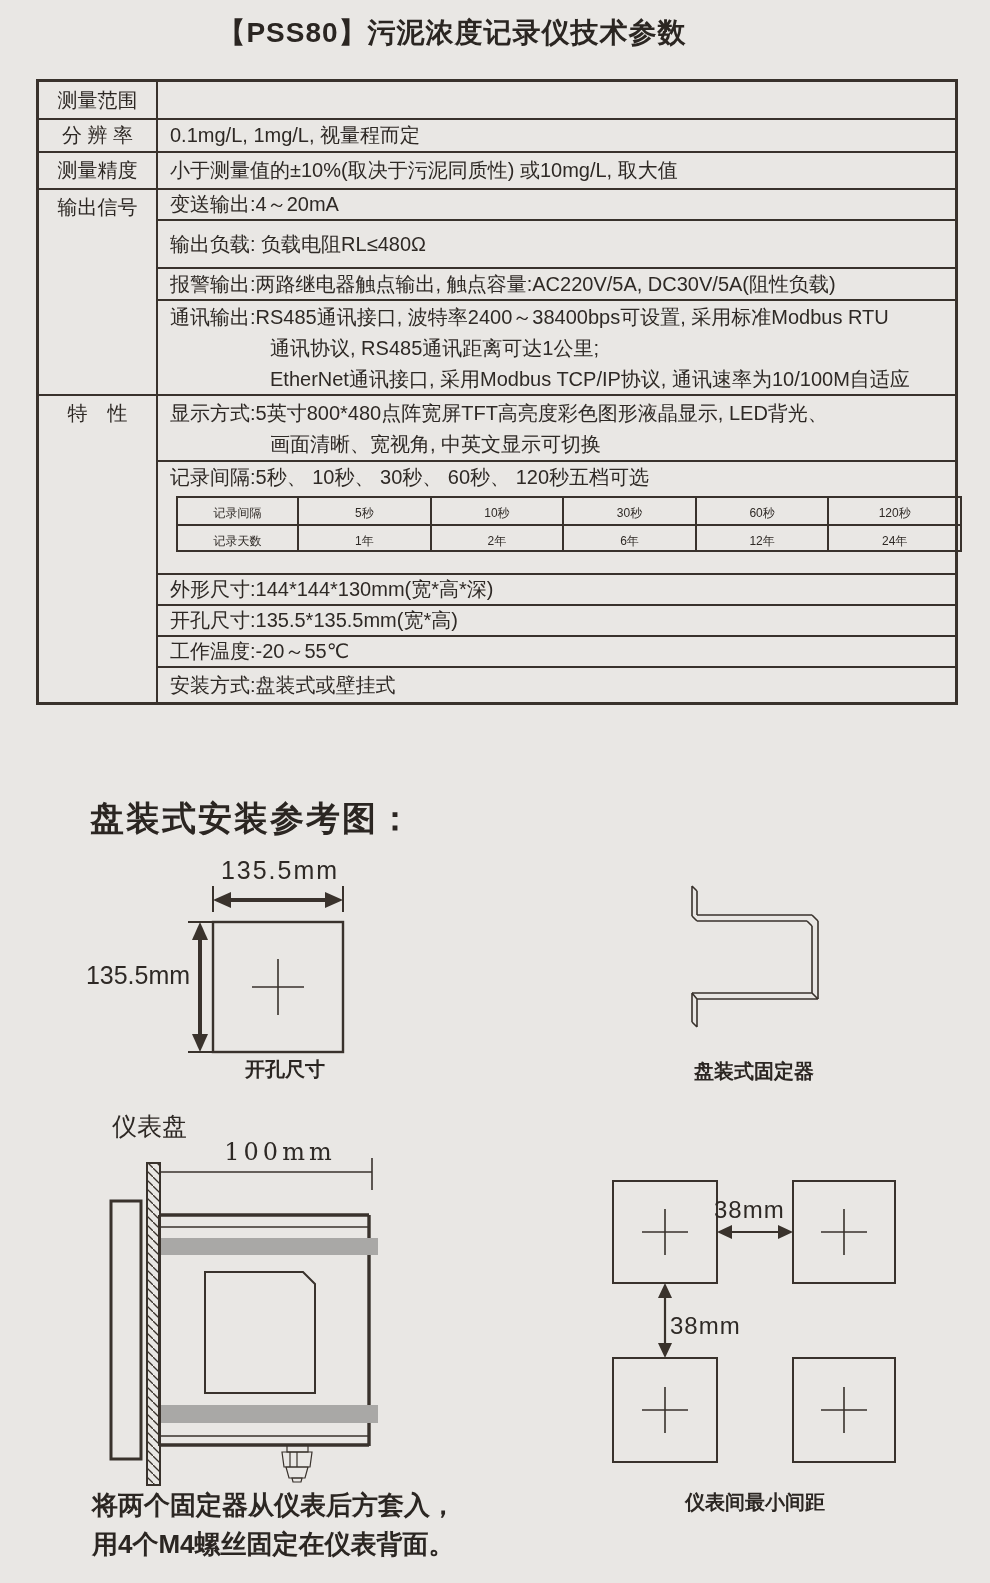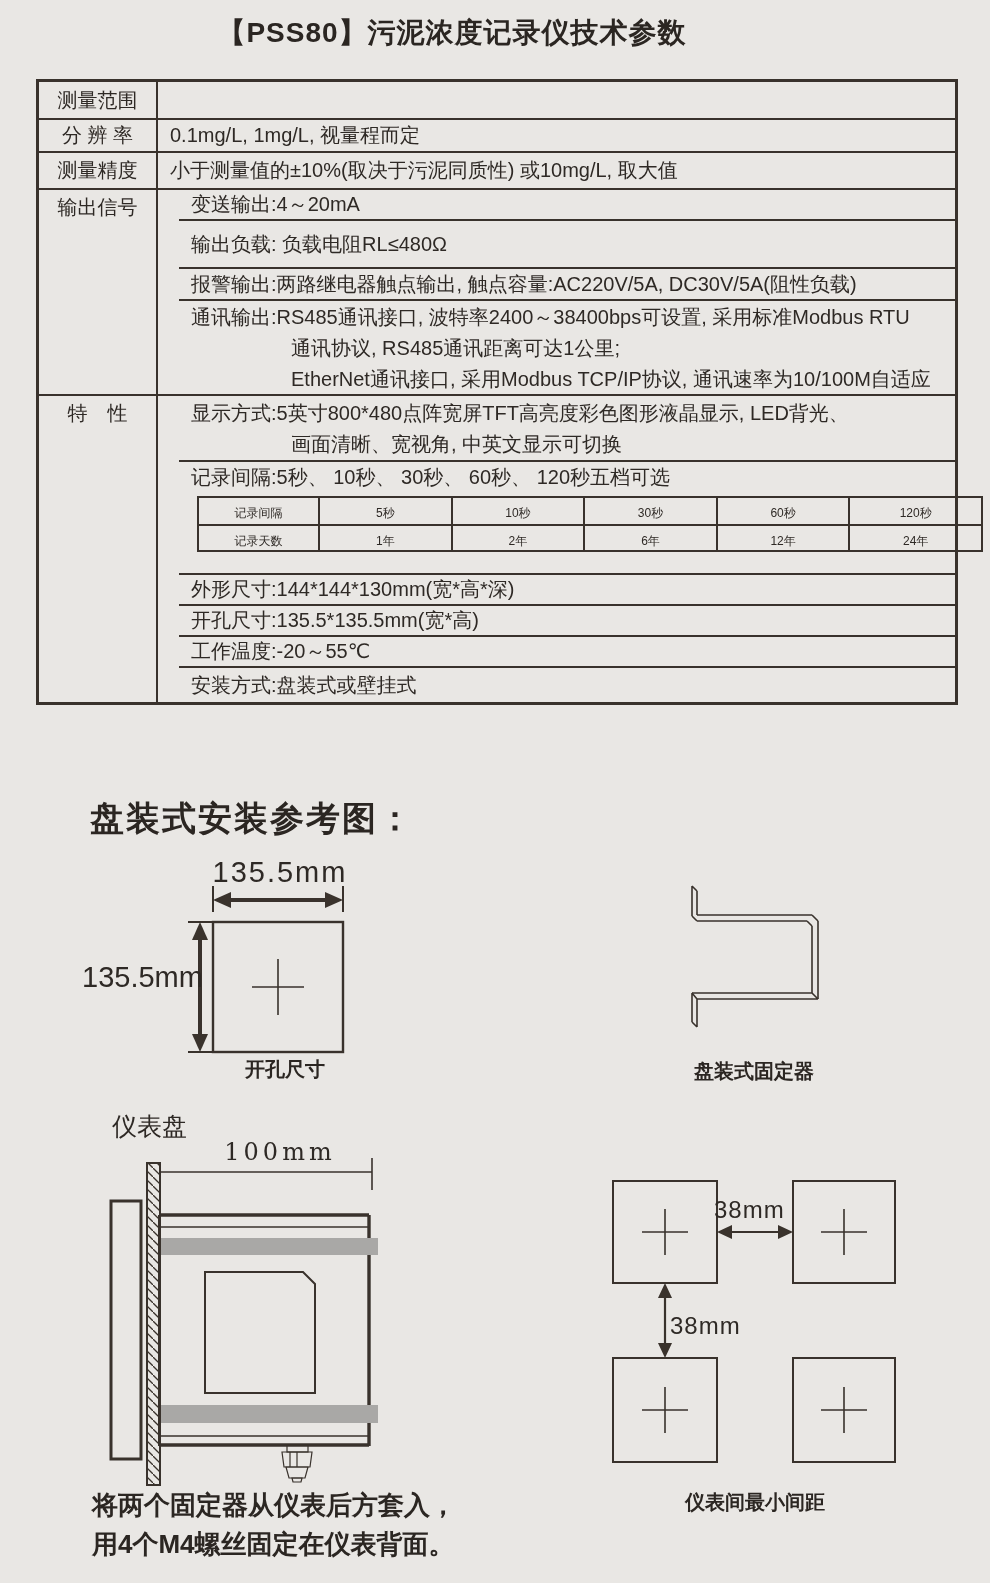--- a/index.html
+++ b/index.html
@@ -16,38 +16,38 @@
          font-size:28px;font-weight:bold;letter-spacing:1px;color:#2b2622;}
 
   
   .spec{position:absolute;left:36px;top:79px;width:922px;border:3px solid var(--ink);
         box-sizing:border-box;background:var(--bg);}
   .r{display:flex;}
   .bt{border-top:2px solid var(--ink);}
   .lbl{width:119px;flex:0 0 119px;border-right:2px solid var(--ink);box-sizing:border-box;
        display:flex;align-items:center;justify-content:center;font-size:20px;}
   .r.top .lbl{align-items:flex-start;padding-top:4px;}
-  .valwrap{flex:1;min-width:0;display:flex;flex-direction:column;padding-left:21px;}
+  .valwrap{flex:1;min-width:0;display:flex;flex-direction:column;}
   .val{flex:1;display:flex;align-items:center;padding-left:12px;font-size:20px;box-sizing:border-box;}
   .sub{padding-left:12px;font-size:20px;box-sizing:border-box;display:flex;align-items:center;}
   .subml{padding-left:12px;font-size:20px;box-sizing:border-box;}
   .subml div{line-height:31px;}
   .indent{padding-left:100px;}
   
   .rtable{display:grid;grid-template-columns:119px repeat(5,1fr);width:786px;
           border:2px solid var(--ink);margin:3px 0 0 6px;box-sizing:border-box;
           font-size:12px;text-align:center;}
   .rc{height:26px;line-height:26px;box-sizing:border-box;border-left:2px solid var(--ink);}
   .rc:nth-child(6n+1){border-left:none;}
   .rc:nth-child(n+7){border-top:2px solid var(--ink);}
 
   
   .sec-title{position:absolute;left:90px;top:796px;font-size:34px;font-weight:bold;
              letter-spacing:2px;color:#2b2622;}
-  .dimlabel{position:absolute;font-size:29px;letter-spacing:2px;color:var(--text);}
+  .dimlabel{position:absolute;font-size:25px;letter-spacing:2px;color:var(--text);}
   .seriflabel{position:absolute;font-family:"DejaVu Serif","Liberation Serif",serif;
               font-size:24px;color:var(--text);}
   .caption{position:absolute;font-size:20px;font-weight:bold;color:#2b2622;text-align:center;}
   .note{position:absolute;left:92px;top:1486px;font-size:26px;font-weight:600;
         line-height:39px;color:#2b2622;}
   .fig{position:absolute;}
   svg{display:block;}
 </style>
 </head>
 <body>

